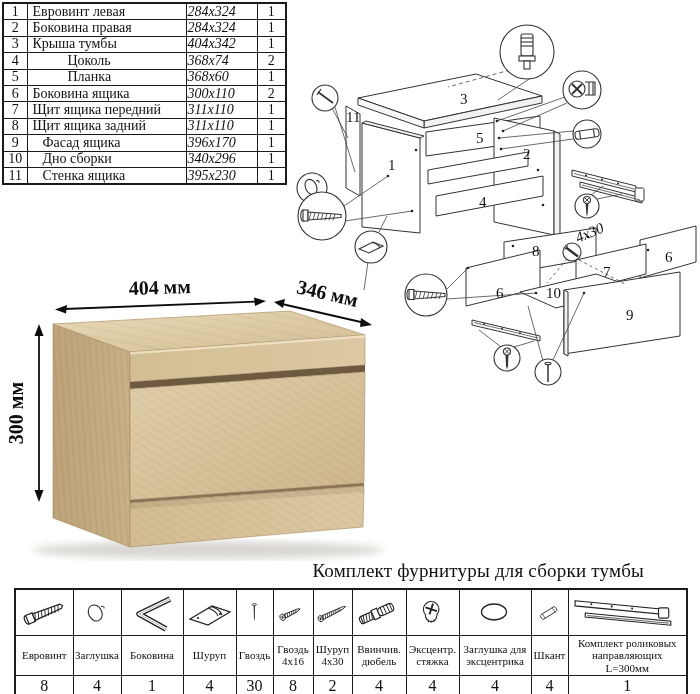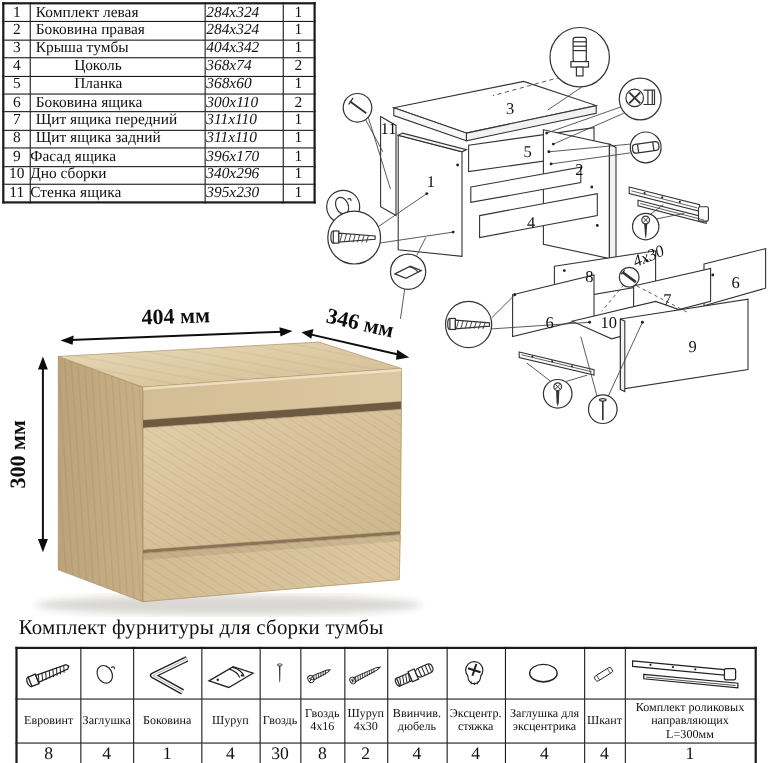--- a/index.html
+++ b/index.html
@@ -7,25 +7,25 @@
         font-family:"Liberation Serif",serif;color:#111;}
   
   table{border-collapse:collapse;}
   .parts-table{position:absolute;left:2px;top:2px;width:283px;border:2px solid #1a1a1a;
                table-layout:fixed;}
   .parts-table td{border:1px solid #1a1a1a;height:15.4px;font-size:14px;line-height:1;
                   padding:0 1px;white-space:nowrap;overflow:hidden;}
   .parts-table td.c-num{text-align:center;}
   .parts-table td.c-name{padding-left:5px;}
   .parts-table tr.ind-a td.c-name{padding-left:40px;}
-  .parts-table tr.ind-b td.c-name{padding-left:0;}
+  .parts-table tr.ind-b td.c-name{padding-left:15px;}
   .parts-table td.c-size{text-align:left;font-style:italic;}
   .parts-table td.c-qty{text-align:center;}
   
-  .kit-title{position:absolute;left:17px;top:560px;width:640px;text-align:left;
+  .kit-title{position:absolute;left:4px;top:560px;width:640px;text-align:right;
              font-size:19px;letter-spacing:.2px;}
   .kit-table{position:absolute;left:14px;top:588px;width:672px;border:2px solid #1a1a1a;
              table-layout:fixed;}
   .kit-table td{border:1px solid #1a1a1a;text-align:center;vertical-align:middle;
                 padding:0;overflow:hidden;}
   .kit-table tr.r-icon td{height:45px;}
   .kit-table tr.r-name td{height:26px;font-size:11px;line-height:1.12;padding:1px 1px;}
   .kit-table tr.r-qty td{height:20px;font-size:16px;}
   .kit-table svg{display:block;margin:0 auto;}
   
@@ -43,21 +43,21 @@
   <table class="parts-table">
     <colgroup>
         <col style="width:24px">
         <col style="width:159px">
         <col style="width:71px">
         <col style="width:29px">
       </colgroup>
     <tbody>
       <tr>
           <td class="c-num">1</td>
-          <td class="c-name">Комплект левая</td>
+          <td class="c-name">Евровинт левая</td>
           <td class="c-size">284x324</td>
           <td class="c-qty">1</td>
         </tr>
       <tr>
           <td class="c-num">2</td>
           <td class="c-name">Боковина правая</td>
           <td class="c-size">284x324</td>
           <td class="c-qty">1</td>
         </tr>
       <tr>

